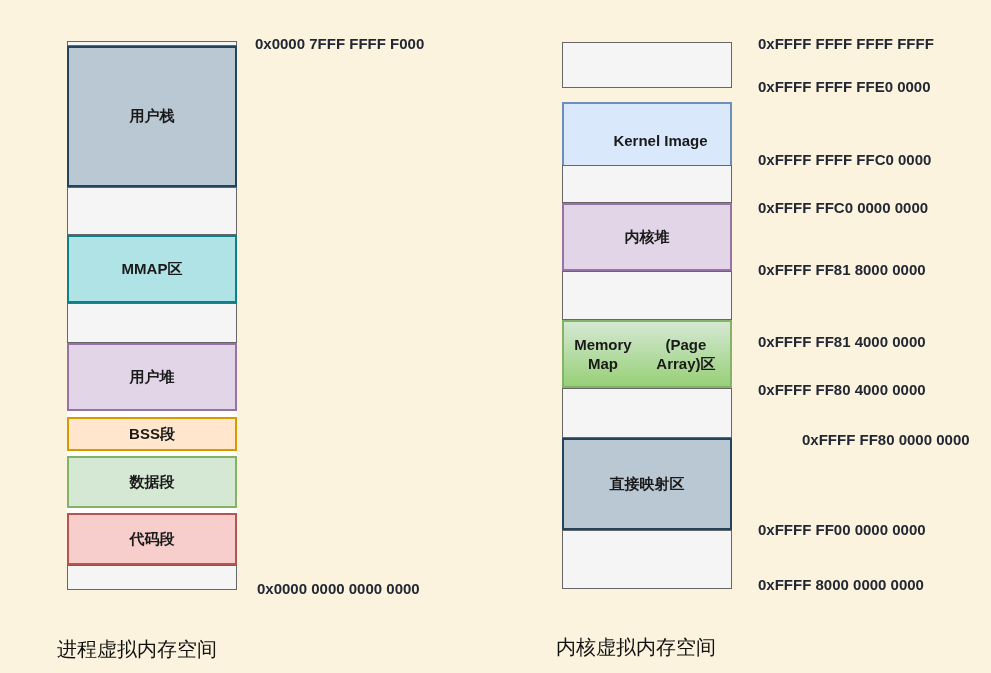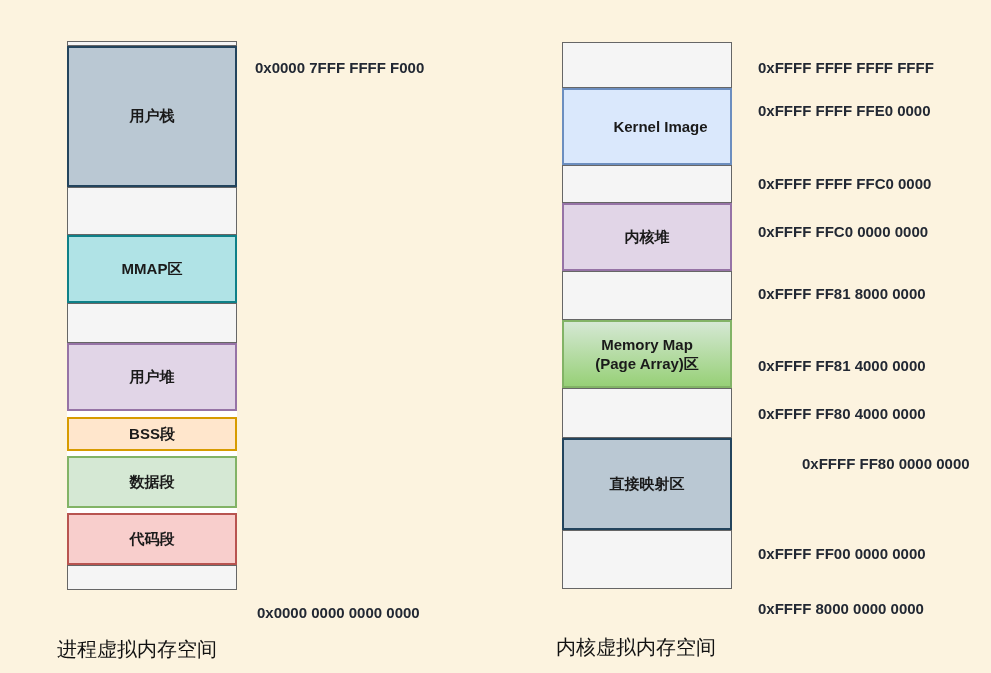--- a/index.html
+++ b/index.html
@@ -30,33 +30,32 @@
   .b-stack   { background: #BAC8D3; border: 2px solid #23445D; }
   .b-mmap    { background: #B0E3E6; border: 2px solid #0E8088; }
   .b-heap    { background: #E1D5E7; border: 2px solid #9673A6; }
   .b-bss     { background: #FFE6CC; border: 2px solid #D79B00; }
   .b-data    { background: #D5E8D4; border: 2px solid #82B366; }
   .b-code    { background: #F8CECC; border: 2px solid #B85450; }
   .b-kimg    { background: #DAE8FC; border: 2px solid #6C8EBF; }
   .b-memmap  {
     background: linear-gradient(#D5E8D4, #97D077);
     border: 2px solid #82B366;
-    flex-direction: column;
+    flex-direction: row;
     text-align: center;
     line-height: 19px;
   }
   .b-dirmap  { background: #BAC8D3; border: 2px solid #23445D; }
   .addr {
     position: absolute;
     font-weight: bold;
     font-size: 15px;
     line-height: 16px;
     color: #222833;
     white-space: nowrap;
-    margin-top: 24px;
   }
   .title {
     position: absolute;
     font-weight: normal;
     font-size: 20px;
     color: #111111;
     white-space: nowrap;
   }
 </style>
 </head>
@@ -88,21 +87,21 @@
   <div class="block b-code" style="left:67px; top:513px; height:52px;">
     <span>代码段</span>
   </div>
   <div class="block b-empty" style="left:67px; top:565px; height:25px;"></div>
 
   <div class="addr" style="left:255px; top:36px;">0x0000 7FFF FFFF F000</div>
   <div class="addr" style="left:257px; top:581px;">0x0000 0000 0000 0000</div>
   <div class="title" style="left:57px; top:636px;">进程虚拟内存空间</div>
 
   <div class="block b-empty" style="left:562px; top:42px;  height:46px;"></div>
-  <div class="block b-kimg" style="left:562px; top:88px;  height:77px;padding-left:27px;">
+  <div class="block b-kimg" style="left:562px; top:102px;  height:77px;padding-left:27px;">
     <span>Kernel Image</span>
   </div>
   <div class="block b-empty" style="left:562px; top:165px; height:38px;"></div>
   <div class="block b-heap" style="left:562px; top:203px; height:68px;">
     <span>内核堆</span>
   </div>
   <div class="block b-empty" style="left:562px; top:271px; height:49px;"></div>
   <div class="block b-memmap" style="left:562px; top:320px; height:68px;">
     <span>Memory Map</span>
     <span>(Page Array)区</span>

